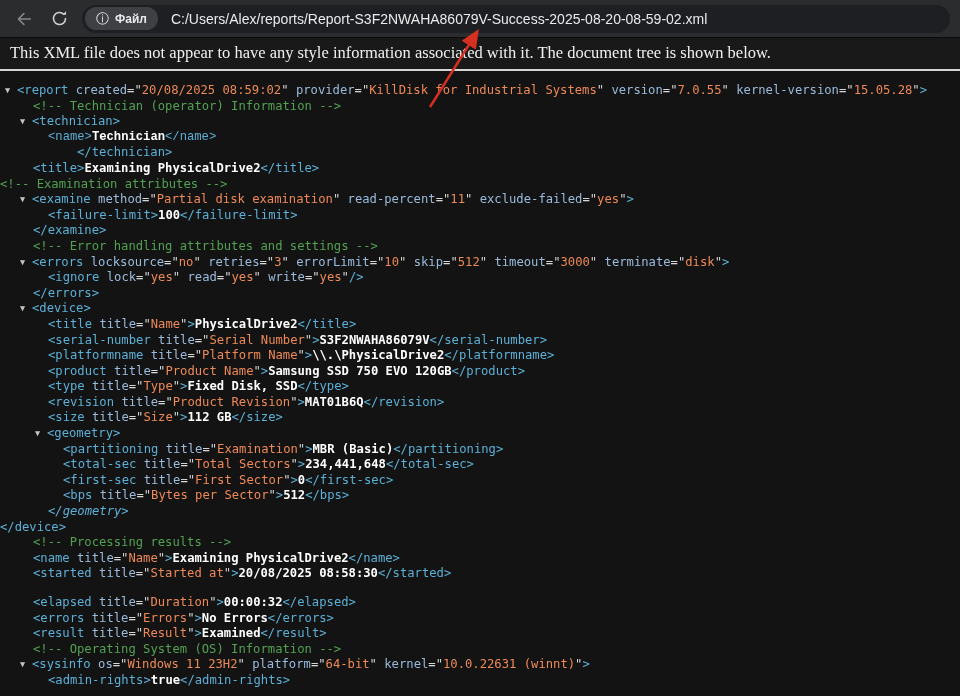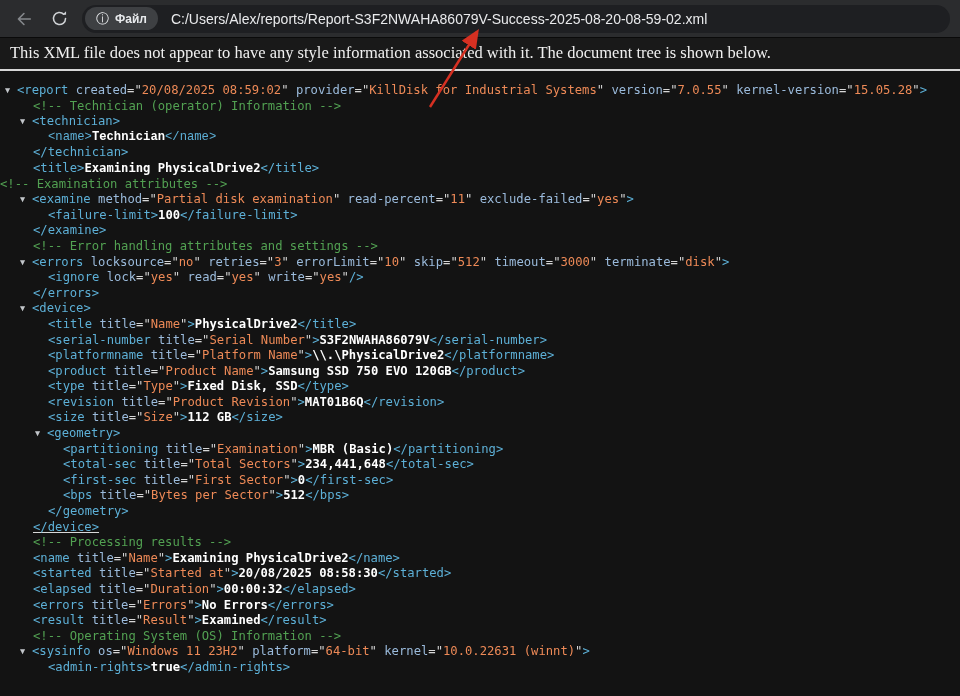--- a/index.html
+++ b/index.html
@@ -95,21 +95,21 @@
   </div>
 </div>
 
 <div class="notice">This XML file does not appear to have any style information associated with it. The document tree is shown below.</div>
 
 <div class="tree" id="tree">
     <div class="line" style="padding-left: 18px;"><span class="arrow">▼</span><span class="b">&lt;report</span><span class="b"> </span><span class="a">created</span><span class="q">="</span><span class="v">20/08/2025 08:59:02</span><span class="q">"</span><span class="b"> </span><span class="a">provider</span><span class="q">="</span><span class="v">KillDisk for Industrial Systems</span><span class="q">"</span><span class="b"> </span><span class="a">version</span><span class="q">="</span><span class="v">7.0.55</span><span class="q">"</span><span class="b"> </span><span class="a">kernel-version</span><span class="q">="</span><span class="v">15.05.28</span><span class="q">"</span><span class="b">&gt;</span></div>
     <div class="line" style="padding-left: 33px;"><span class="c">&lt;!-- Technician (operator) Information --&gt;</span></div>
     <div class="line" style="padding-left: 33px;"><span class="arrow">▼</span><span class="b">&lt;technician</span><span class="b">&gt;</span></div>
     <div class="line" style="padding-left: 48px; font-family: Liberation Mono, monospace;"><span class="b">&lt;name</span><span class="b">&gt;</span><span class="x">Technician</span><span class="b">&lt;/name&gt;</span></div>
-    <div class="line" style="padding-left: 33px;"><span class="b">&lt;/technician&gt;</span></div>
+    <div class="line" style="padding-left: 33px; margin-left: 44px;"><span class="b">&lt;/technician&gt;</span></div>
     <div class="line" style="padding-left: 33px;"><span class="b">&lt;title</span><span class="b">&gt;</span><span class="x">Examining PhysicalDrive2</span><span class="b">&lt;/title&gt;</span></div>
     <div class="line" style=""><span class="c">&lt;!-- Examination attributes --&gt;</span></div>
     <div class="line" style="padding-left: 33px;"><span class="arrow">▼</span><span class="b">&lt;examine</span><span class="b"> </span><span class="a">method</span><span class="q">="</span><span class="v">Partial disk examination</span><span class="q">"</span><span class="b"> </span><span class="a">read-percent</span><span class="q">="</span><span class="v">11</span><span class="q">"</span><span class="b"> </span><span class="a">exclude-failed</span><span class="q">="</span><span class="v">yes</span><span class="q">"</span><span class="b">&gt;</span></div>
     <div class="line" style="padding-left: 48px;"><span class="b">&lt;failure-limit</span><span class="b">&gt;</span><span class="x">100</span><span class="b">&lt;/failure-limit&gt;</span></div>
     <div class="line" style="padding-left: 33px;"><span class="b">&lt;/examine&gt;</span></div>
     <div class="line" style="padding-left: 33px;"><span class="c">&lt;!-- Error handling attributes and settings --&gt;</span></div>
     <div class="line" style="padding-left: 33px;"><span class="arrow">▼</span><span class="b">&lt;errors</span><span class="b"> </span><span class="a">locksource</span><span class="q">="</span><span class="v">no</span><span class="q">"</span><span class="b"> </span><span class="a">retries</span><span class="q">="</span><span class="v">3</span><span class="q">"</span><span class="b"> </span><span class="a">errorLimit</span><span class="q">="</span><span class="v">10</span><span class="q">"</span><span class="b"> </span><span class="a">skip</span><span class="q">="</span><span class="v">512</span><span class="q">"</span><span class="b"> </span><span class="a">timeout</span><span class="q">="</span><span class="v">3000</span><span class="q">"</span><span class="b"> </span><span class="a">terminate</span><span class="q">="</span><span class="v">disk</span><span class="q">"</span><span class="b">&gt;</span></div>
     <div class="line" style="padding-left: 48px;"><span class="b">&lt;ignore</span><span class="b"> </span><span class="a">lock</span><span class="q">="</span><span class="v">yes</span><span class="q">"</span><span class="b"> </span><span class="a">read</span><span class="q">="</span><span class="v">yes</span><span class="q">"</span><span class="b"> </span><span class="a">write</span><span class="q">="</span><span class="v">yes</span><span class="q">"</span><span class="b">/&gt;</span></div>
     <div class="line" style="padding-left: 33px;"><span class="b">&lt;/errors&gt;</span></div>
     <div class="line" style="padding-left: 33px;"><span class="arrow">▼</span><span class="b">&lt;device</span><span class="b">&gt;</span></div>
@@ -118,26 +118,26 @@
     <div class="line" style="padding-left: 48px;"><span class="b">&lt;platformname</span><span class="b"> </span><span class="a">title</span><span class="q">="</span><span class="v">Platform Name</span><span class="q">"</span><span class="b">&gt;</span><span class="x">\\.\PhysicalDrive2</span><span class="b">&lt;/platformname&gt;</span></div>
     <div class="line" style="padding-left: 48px;"><span class="b">&lt;product</span><span class="b"> </span><span class="a">title</span><span class="q">="</span><span class="v">Product Name</span><span class="q">"</span><span class="b">&gt;</span><span class="x">Samsung SSD 750 EVO 120GB</span><span class="b">&lt;/product&gt;</span></div>
     <div class="line" style="padding-left: 48px;"><span class="b">&lt;type</span><span class="b"> </span><span class="a">title</span><span class="q">="</span><span class="v">Type</span><span class="q">"</span><span class="b">&gt;</span><span class="x">Fixed Disk, SSD</span><span class="b">&lt;/type&gt;</span></div>
     <div class="line" style="padding-left: 48px;"><span class="b">&lt;revision</span><span class="b"> </span><span class="a">title</span><span class="q">="</span><span class="v">Product Revision</span><span class="q">"</span><span class="b">&gt;</span><span class="x">MAT01B6Q</span><span class="b">&lt;/revision&gt;</span></div>
     <div class="line" style="padding-left: 48px;"><span class="b">&lt;size</span><span class="b"> </span><span class="a">title</span><span class="q">="</span><span class="v">Size</span><span class="q">"</span><span class="b">&gt;</span><span class="x">112 GB</span><span class="b">&lt;/size&gt;</span></div>
     <div class="line" style="padding-left: 48px;"><span class="arrow">▼</span><span class="b">&lt;geometry</span><span class="b">&gt;</span></div>
     <div class="line" style="padding-left: 63px;"><span class="b">&lt;partitioning</span><span class="b"> </span><span class="a">title</span><span class="q">="</span><span class="v">Examination</span><span class="q">"</span><span class="b">&gt;</span><span class="x">MBR (Basic)</span><span class="b">&lt;/partitioning&gt;</span></div>
     <div class="line" style="padding-left: 63px;"><span class="b">&lt;total-sec</span><span class="b"> </span><span class="a">title</span><span class="q">="</span><span class="v">Total Sectors</span><span class="q">"</span><span class="b">&gt;</span><span class="x">234,441,648</span><span class="b">&lt;/total-sec&gt;</span></div>
     <div class="line" style="padding-left: 63px;"><span class="b">&lt;first-sec</span><span class="b"> </span><span class="a">title</span><span class="q">="</span><span class="v">First Sector</span><span class="q">"</span><span class="b">&gt;</span><span class="x">0</span><span class="b">&lt;/first-sec&gt;</span></div>
     <div class="line" style="padding-left: 63px;"><span class="b">&lt;bps</span><span class="b"> </span><span class="a">title</span><span class="q">="</span><span class="v">Bytes per Sector</span><span class="q">"</span><span class="b">&gt;</span><span class="x">512</span><span class="b">&lt;/bps&gt;</span></div>
-    <div class="line" style="padding-left: 48px;"><span class="b">&lt;/geometry&gt;</span></div>
-    <div class="line" style="padding-left: 33px; text-decoration: underline;"><span class="b">&lt;/device&gt;</span></div>
+    <div class="line" style="padding-left: 48px; font-style: italic;"><span class="b">&lt;/geometry&gt;</span></div>
+    <div class="line" style=""><span class="b">&lt;/device&gt;</span></div>
     <div class="line" style="padding-left: 33px;"><span class="c">&lt;!-- Processing results --&gt;</span></div>
     <div class="line" style="padding-left: 33px;"><span class="b">&lt;name</span><span class="b"> </span><span class="a">title</span><span class="q">="</span><span class="v">Name</span><span class="q">"</span><span class="b">&gt;</span><span class="x">Examining PhysicalDrive2</span><span class="b">&lt;/name&gt;</span></div>
     <div class="line" style="padding-left: 33px;"><span class="b">&lt;started</span><span class="b"> </span><span class="a">title</span><span class="q">="</span><span class="v">Started at</span><span class="q">"</span><span class="b">&gt;</span><span class="x">20/08/2025 08:58:30</span><span class="b">&lt;/started&gt;</span></div>
-    <div class="line" style="padding-left: 33px;"><span class="b">&lt;elapsed</span><span class="b"> </span><span class="a">title</span><span class="q">="</span><span class="v">Duration</span><span class="q">"</span><span class="b">&gt;</span><span class="x">00:00:32</span><span class="b">&lt;/elapsed&gt;</span></div>
+    <div class="line" style="padding-left: 33px; margin-top: 13px;"><span class="b">&lt;elapsed</span><span class="b"> </span><span class="a">title</span><span class="q">="</span><span class="v">Duration</span><span class="q">"</span><span class="b">&gt;</span><span class="x">00:00:32</span><span class="b">&lt;/elapsed&gt;</span></div>
     <div class="line" style="padding-left: 33px;"><span class="b">&lt;errors</span><span class="b"> </span><span class="a">title</span><span class="q">="</span><span class="v">Errors</span><span class="q">"</span><span class="b">&gt;</span><span class="x">No Errors</span><span class="b">&lt;/errors&gt;</span></div>
     <div class="line" style="padding-left: 33px;"><span class="b">&lt;result</span><span class="b"> </span><span class="a">title</span><span class="q">="</span><span class="v">Result</span><span class="q">"</span><span class="b">&gt;</span><span class="x">Examined</span><span class="b">&lt;/result&gt;</span></div>
     <div class="line" style="padding-left: 33px;"><span class="c">&lt;!-- Operating System (OS) Information --&gt;</span></div>
     <div class="line" style="padding-left: 33px;"><span class="arrow">▼</span><span class="b">&lt;sysinfo</span><span class="b"> </span><span class="a">os</span><span class="q">="</span><span class="v">Windows 11 23H2</span><span class="q">"</span><span class="b"> </span><span class="a">platform</span><span class="q">="</span><span class="v">64-bit</span><span class="q">"</span><span class="b"> </span><span class="a">kernel</span><span class="q">="</span><span class="v">10.0.22631 (winnt)</span><span class="q">"</span><span class="b">&gt;</span></div>
     <div class="line" style="padding-left: 48px;"><span class="b">&lt;admin-rights</span><span class="b">&gt;</span><span class="x">true</span><span class="b">&lt;/admin-rights&gt;</span></div>
     <div class="line" style="padding-left: 48px; margin-top: 19px;"><span class="b">&lt;username</span><span class="b">&gt;</span><span class="x">Alex</span><span class="b">&lt;/username&gt;</span></div>
   </div>
 
 <svg class="overlay" id="annotation-svg">
   <defs>

